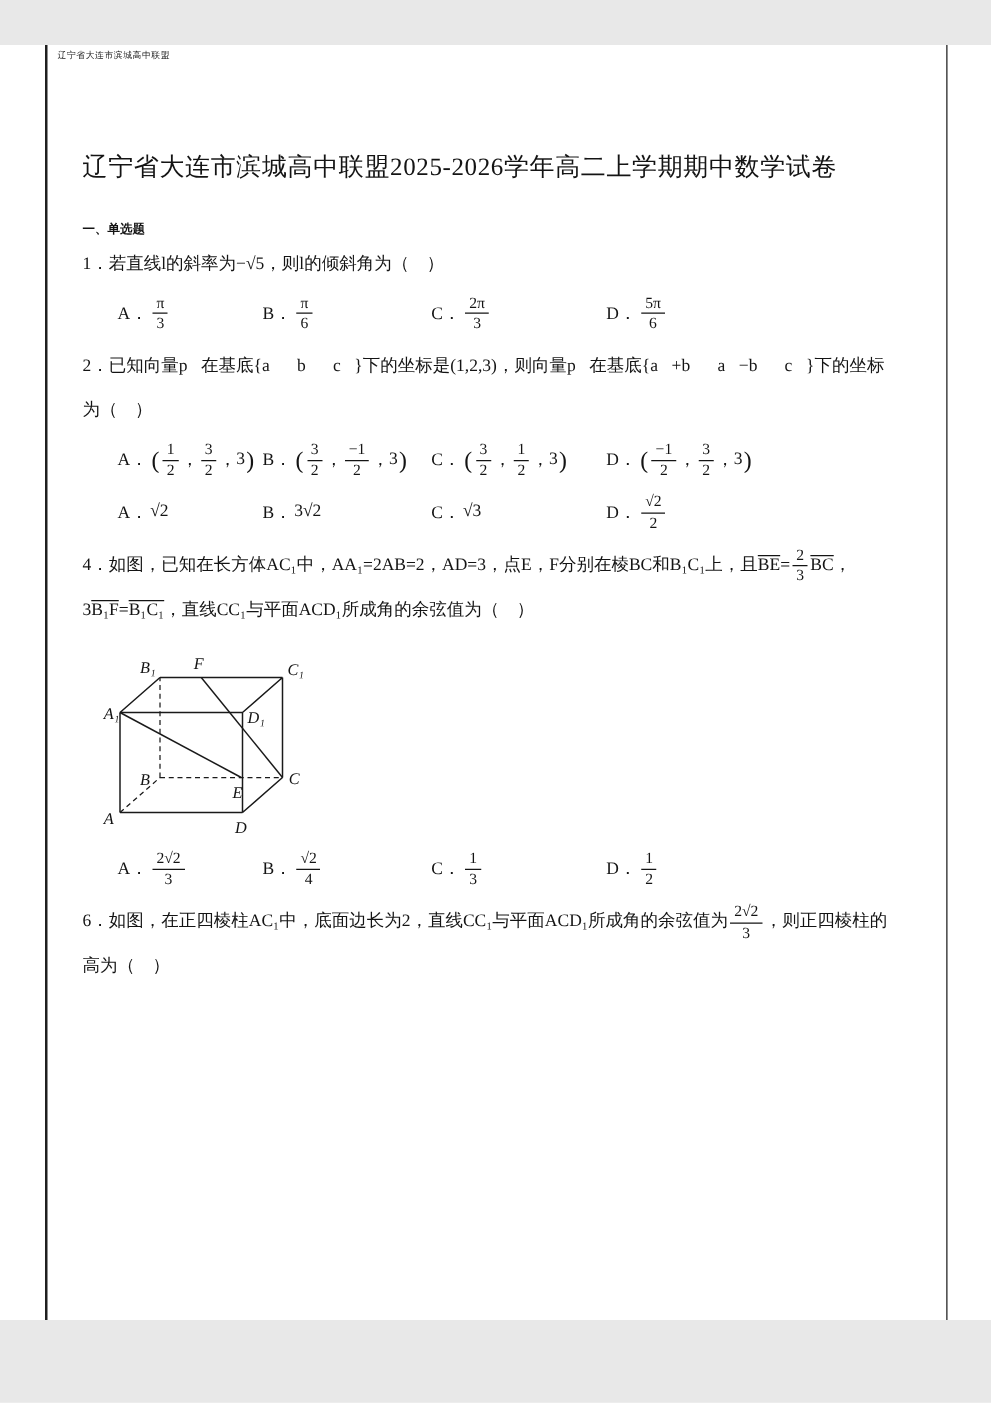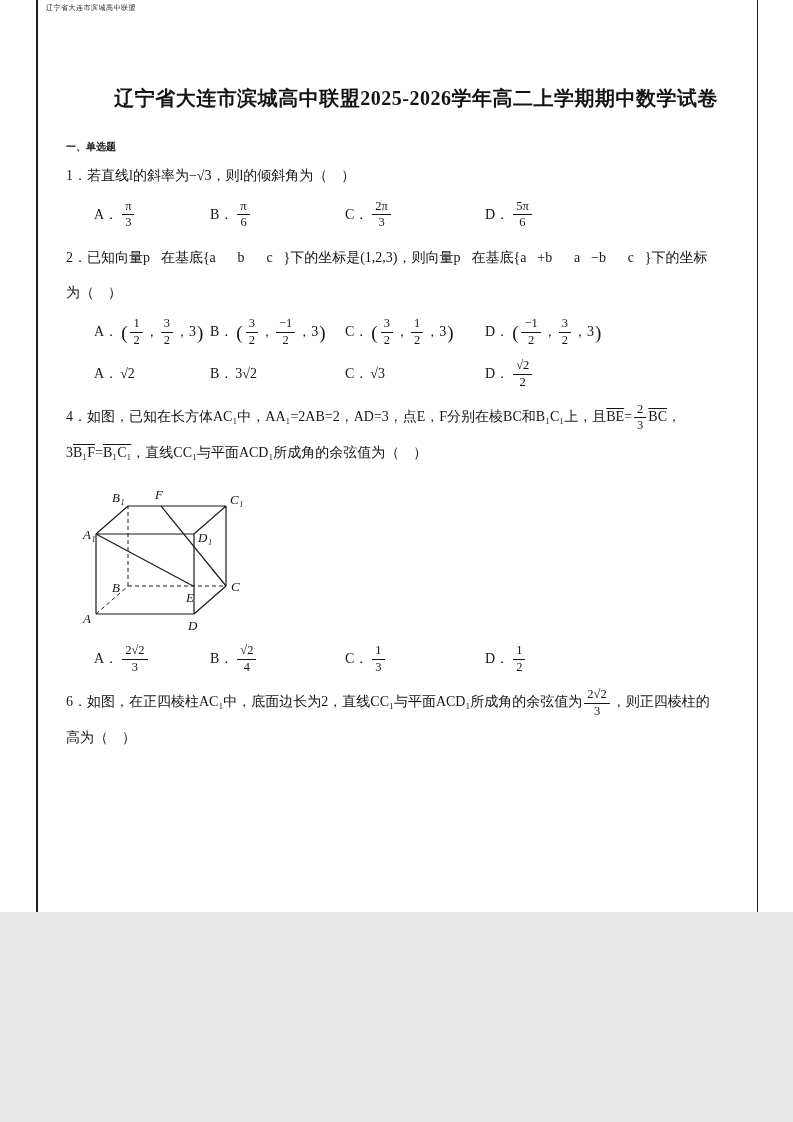--- a/index.html
+++ b/index.html
@@ -1,23 +1,23 @@
 <!DOCTYPE html>
 <html><head>
 <meta charset="utf-8">
 <style>
   *{margin:0;padding:0;box-sizing:border-box;}
   html,body{background:#e8e8e8;}
   body{width:793px;height:1122px;font-family:"Liberation Serif","DejaVu Serif",serif;color:#141414;}
-  .page{position:relative;width:793px;height:912px;background:#ffffff;overflow:hidden;}
+  .page{position:relative;width:793px;height:1020px;background:#ffffff;overflow:hidden;margin-top:36px;}
   .frame{position:absolute;left:36px;top:-2px;width:722px;height:1104px;
          border-left:2px solid #1f1f1f;border-right:1px solid #1f1f1f;border-bottom:1px solid #1f1f1f;}
   .tiny-header{position:absolute;top:3px;left:46px;font-size:7px;color:#222;letter-spacing:.5px;width:120px;overflow:hidden;white-space:nowrap;}
   .content{position:absolute;left:66px;top:0;width:652px;}
-  .title{margin-top:84px;text-align:right;font-size:20px;font-weight:bold;letter-spacing:.5px;line-height:1.4;}
+  .title{margin-top:84px;text-align:left;font-size:20px;font-weight:normal;letter-spacing:.5px;line-height:1.4;}
   .section{margin-top:28px;font-size:10px;font-weight:bold;}
   .stem{font-size:14px;line-height:2.55;margin-top:4px;}
   .optrow{display:grid;grid-template-columns:116px 135px 140px auto;margin-left:28px;align-items:center;min-height:42px;font-size:14px;}
   .opt{display:inline-flex;align-items:center;white-space:nowrap;}
   .olabel{margin-right:2px;}
   .frac{display:inline-flex;flex-direction:column;align-items:center;vertical-align:middle;line-height:1.25;font-size:12.5px;margin:0 2px;}
   .fn{border-bottom:1px solid #141414;padding:0 3px;text-align:center;}
   .fd{padding:0 3px;text-align:center;}
   .vec{text-decoration:overline;}
   .bigp{font-size:19px;line-height:1;margin:0 1px;}
@@ -32,21 +32,21 @@
   <div class="frame"></div>
   <div class="tiny-header">辽宁省大连市滨城高中联盟</div>
 
   <div class="content">
 
     <div class="title">辽宁省大连市滨城高中联盟2025-2026学年高二上学期期中数学试卷</div>
 
     <div class="section">一、单选题</div>
 
     <div>
-      <p class="stem">1．若直线l的斜率为−√3，则l的倾斜角为（　）</p>
+      <p class="stem">1．若直线l的斜率为−√5，则l的倾斜角为（　）</p>
       <div class="optrow">
         <span class="opt">
           <span class="olabel">A．</span>
           <span class="frac">
               <span class="fn">π</span>
               <span class="fd">3</span>
             </span>
         </span>
         <span class="opt">
           <span class="olabel">B．</span>

